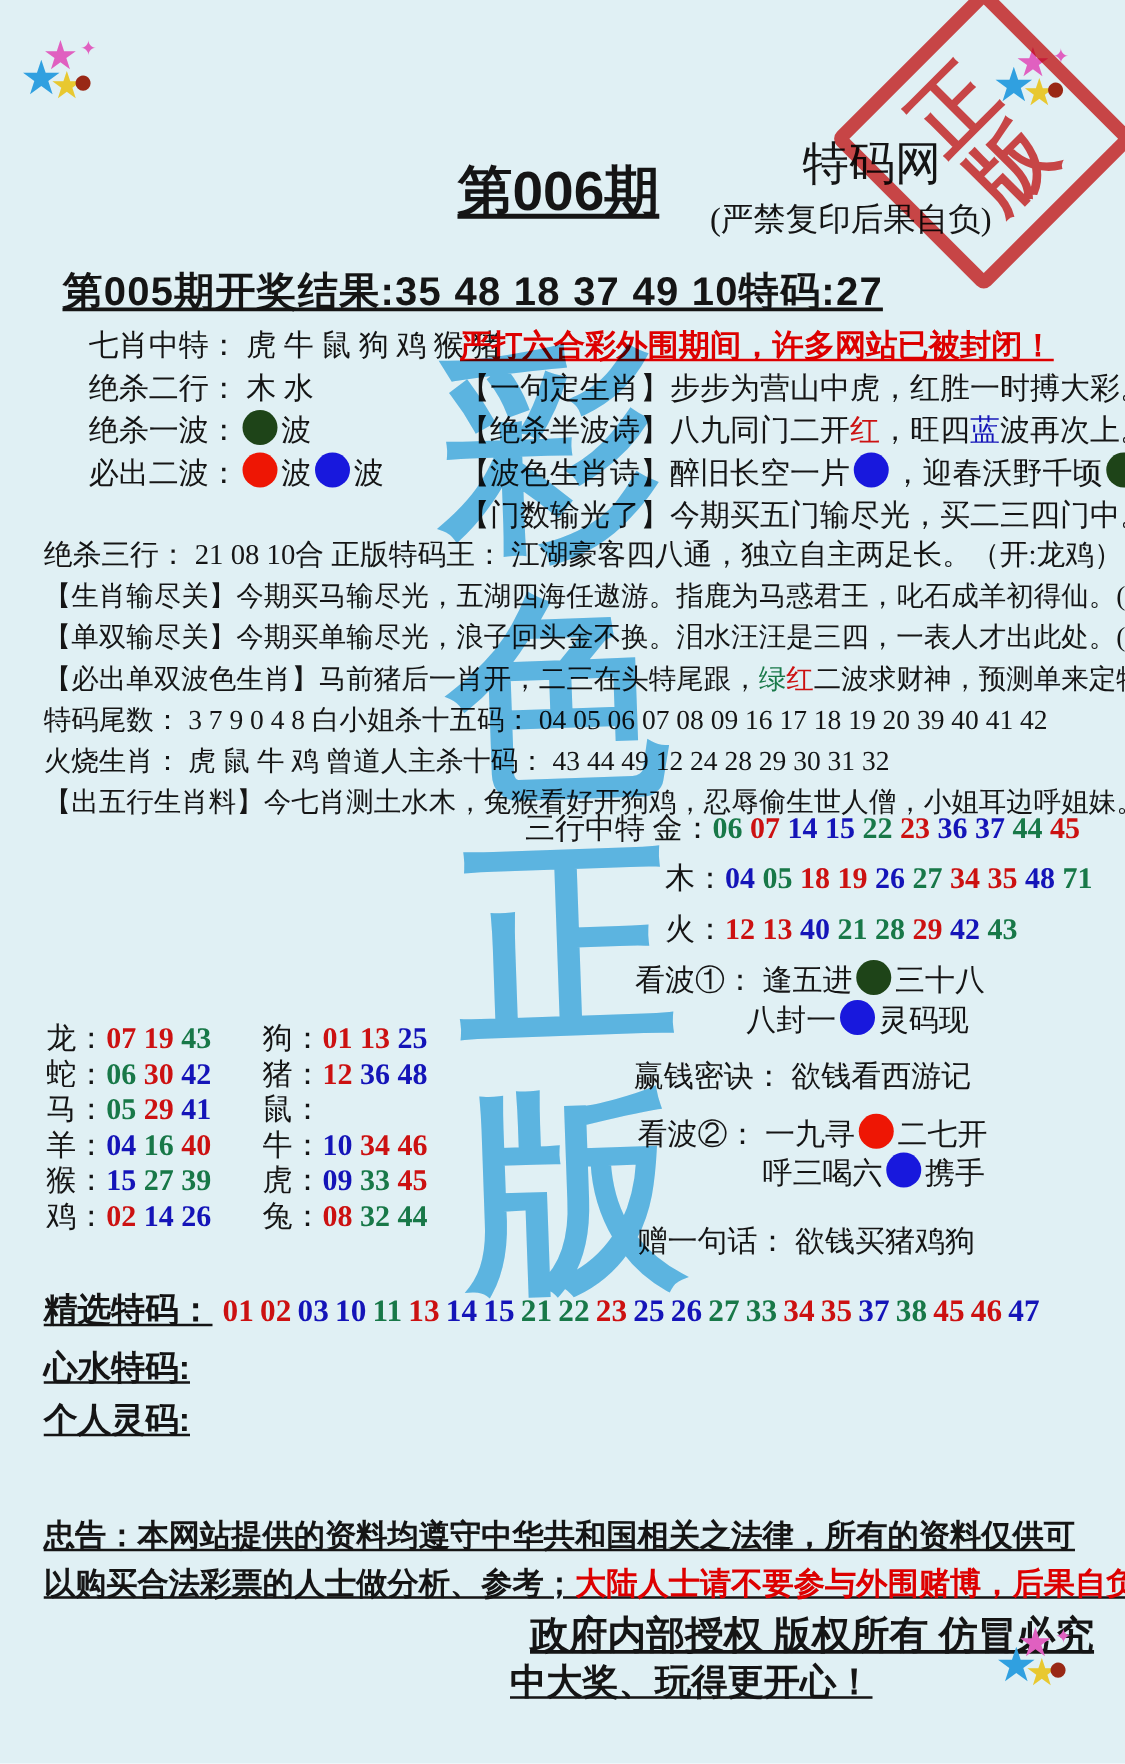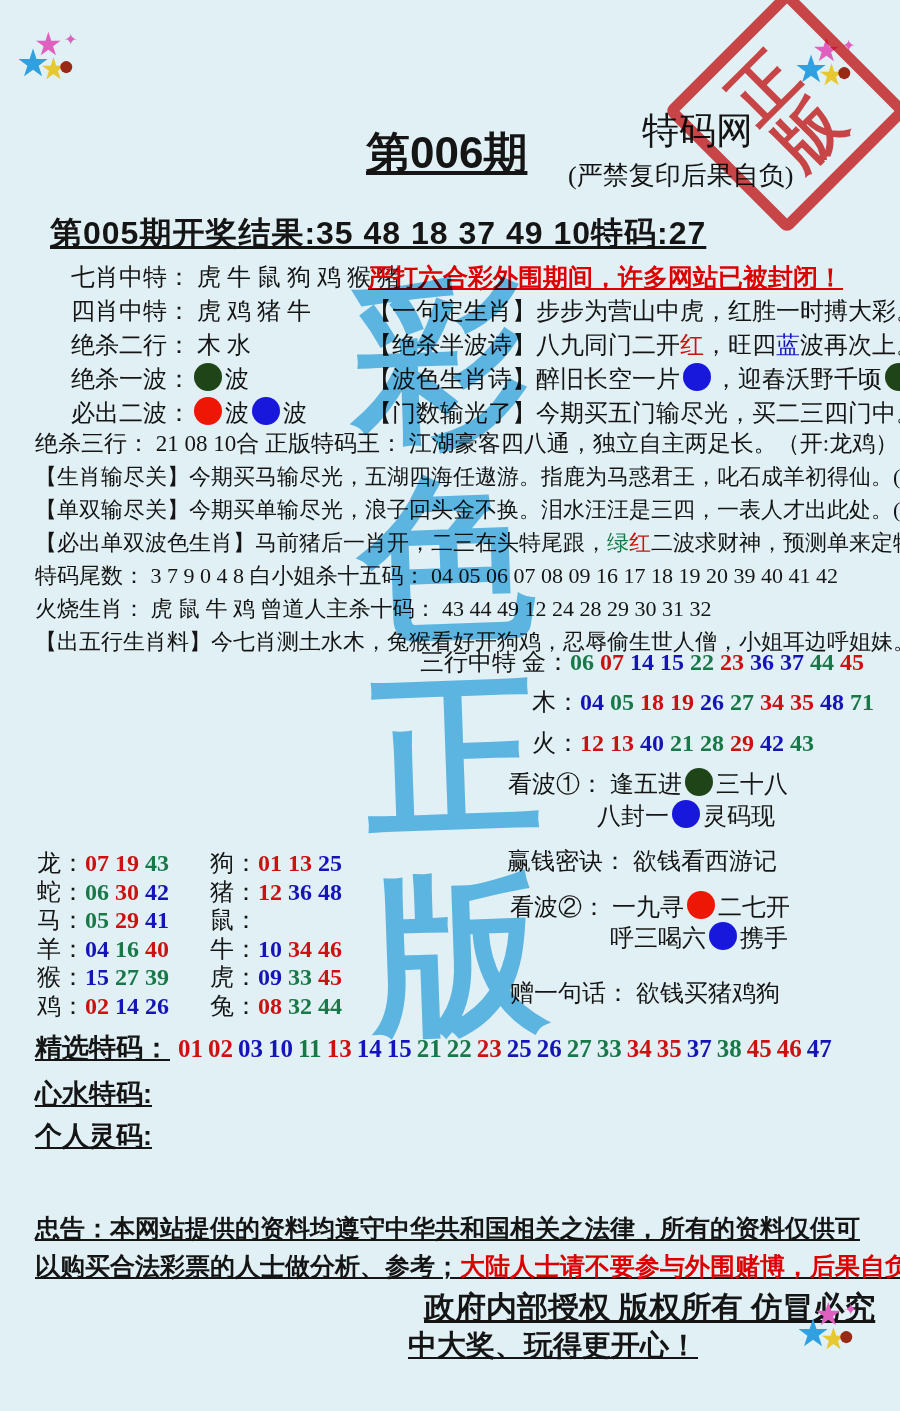--- a/index.html
+++ b/index.html
@@ -50,21 +50,21 @@
   .info-left .irow{height:34px;line-height:34px;}
   .info-right{left:368px;top:260px;font-size:24px;z-index:2;}
   .info-right .irow{height:34px;line-height:34px;}
   .banner-row{font-size:25px;}
   .sanhang-row{left:35px;top:428px;font-size:23px;z-index:2;}
   .full-rows{left:35px;top:460px;font-size:22px;z-index:2;}
   .full-rows .frow{height:33px;line-height:33px;}
   .left-list{left:35px;top:652px;font-size:25px;z-index:2;}
   .left-list .lrow{height:32.5px;line-height:32.5px;}
   
-  .zodiac{left:37px;top:849px;width:400px;height:175px;z-index:2;}
+  .zodiac{left:37px;top:817px;width:400px;height:175px;z-index:2;}
   .zcol{position:absolute;top:0;}
   .zcol-l{left:0;} .zcol-r{left:173px;}
   .zrow{height:28.6px;line-height:28.6px;font-size:24px;white-space:nowrap;}
   
   .r-row{font-size:24px;z-index:2;}
   .r1{left:420px;top:646px;} .r2{left:532px;top:686px;} .r3{left:532px;top:727px;}
   .r4{left:508px;top:768px;} .r5{left:597px;top:800px;}
   .r6{left:507px;top:845px;} .r7{left:510px;top:891px;} .r8{left:610px;top:922px;}
   .r9{left:510px;top:977px;}
   
@@ -100,21 +100,20 @@
     <span class="st5">●</span>
   </div>
 
   <div class="abs site">特码网</div>
   <div class="abs issue sans b">第006期</div>
   <div class="abs copywarn">(严禁复印后果自负)</div>
   <div class="abs results sans b">第005期开奖结果:35 48 18 37 49 10特码:27</div>
 
   <div class="abs info-left">
     <div class="irow">七肖中特： 虎 牛 鼠 狗 鸡 猴 猪</div>
-    <div class="irow">四肖中特： 虎 鸡 猪 牛</div>
     <div class="irow">绝杀二行： 木 水</div>
     <div class="irow"><span>绝杀一波：</span><span class="dot dot-green"></span><span>波</span></div>
     <div class="irow"><span>必出二波：</span><span class="dot dot-red"></span><span>波</span><span class="dot dot-blue"></span><span>波</span></div>
   </div>
 
   <div class="abs info-right">
     <div class="irow banner-row sans c-banner">严打六合彩外围期间，许多网站已被封闭！</div>
     <div class="irow">【一句定生肖】步步为营山中虎，红胜一时搏大彩。</div>
     <div class="irow"><span>【绝杀半波诗】八九同门二开</span><span class="c-red">红</span><span>，旺四</span><span class="c-blue">蓝</span><span>波再次上。</span></div>
     <div class="irow"><span>【波色生肖诗】醉旧长空一片</span><span class="dot dot-blue"></span><span>，迎春沃野千顷</span><span class="dot dot-green"></span></div>

